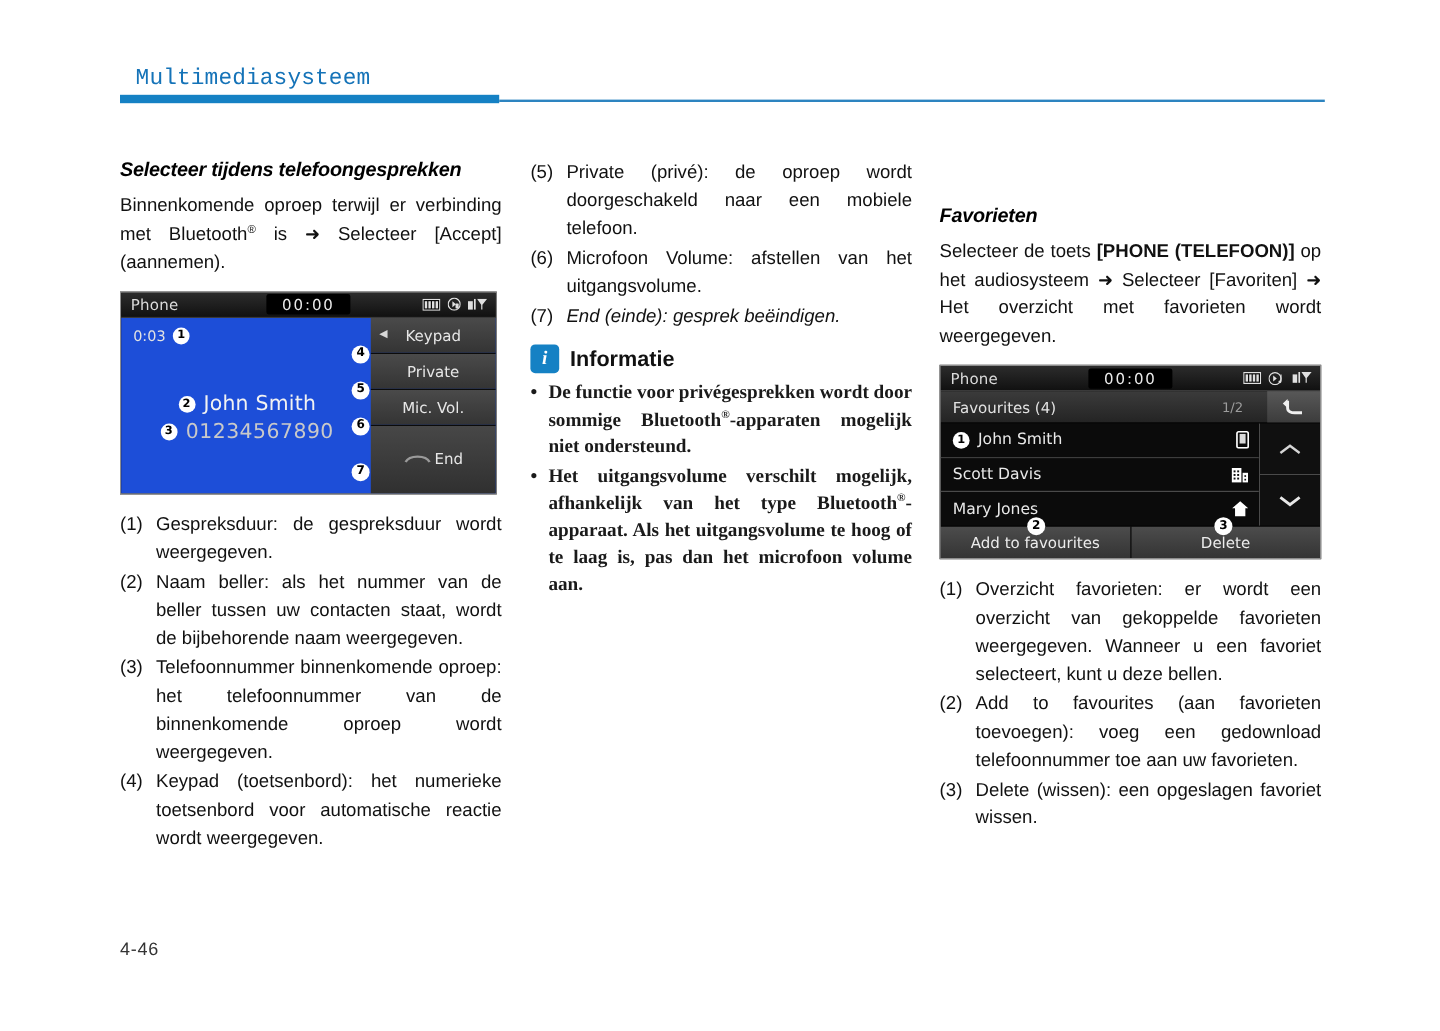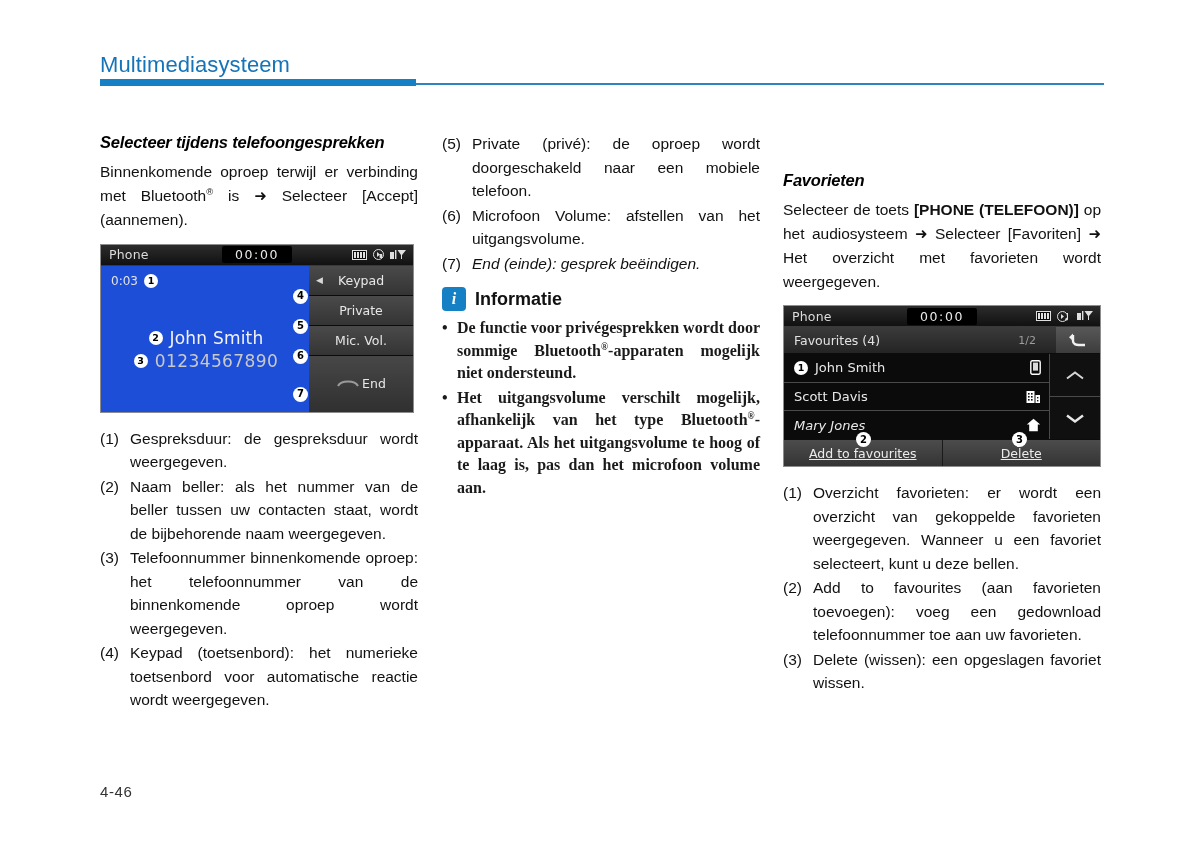--- a/index.html
+++ b/index.html
@@ -18,25 +18,26 @@
 
   
   .page-header {
     position: absolute;
     left: 100px;
     top: 55px;
     width: 1004px;
     height: 34px;
   }
   .page-header .chapter-title {
-    font-size: 22px;
+    font-size: 19px;
     color: #1573b8;
     letter-spacing: 0.1px;
-    font-family: Liberation Sans, sans-serif;
+    font-family: Liberation Mono, monospace;
     line-height: 20px;
+    margin-left: 13px;
   }
   .rule-thick {
     position: absolute;
     left: 0;
     top: 24px;
     width: 316px;
     height: 7px;
     background: #1581c4;
   }
   .rule-thin {
@@ -341,21 +342,21 @@
   }
   .fav-row {
     flex: 1 1 0;
     position: relative;
     display: flex;
     align-items: center;
     border-bottom: 1px solid #4a4a4a;
     background: #0b0b0b;
     padding: 0 8px 0 10px;
   }
-  .fav-row:last-child { border-bottom: none; font-style: italic; }
+  .fav-row:last-child { border-bottom: none; }
   .fav-row .fav-name {
     flex: 1 1 auto;
     font-size: 13px;
     color: #e9e9e9;
     display: flex;
     align-items: center;
     gap: 7px;
   }
   .fav-row .fav-type-icon {
     flex: 0 0 auto;
@@ -375,21 +376,20 @@
     display: flex;
     align-items: center;
     justify-content: center;
     background: #101010;
   }
   .fav-scroll .scroll-btn:first-child { border-bottom: 1px solid #4a4a4a; }
   .fav-footer {
     display: flex;
     height: 26px;
     border-top: 1px solid #0c0c0c;
-    text-decoration: underline;
   }
   .fav-footer .ff-btn {
     flex: 1 1 0;
     background: linear-gradient(#4c4c4c, #343434);
     display: flex;
     align-items: center;
     justify-content: center;
     font-size: 12.5px;
     color: #ececec;
     border-right: 1px solid #1a1a1a;

